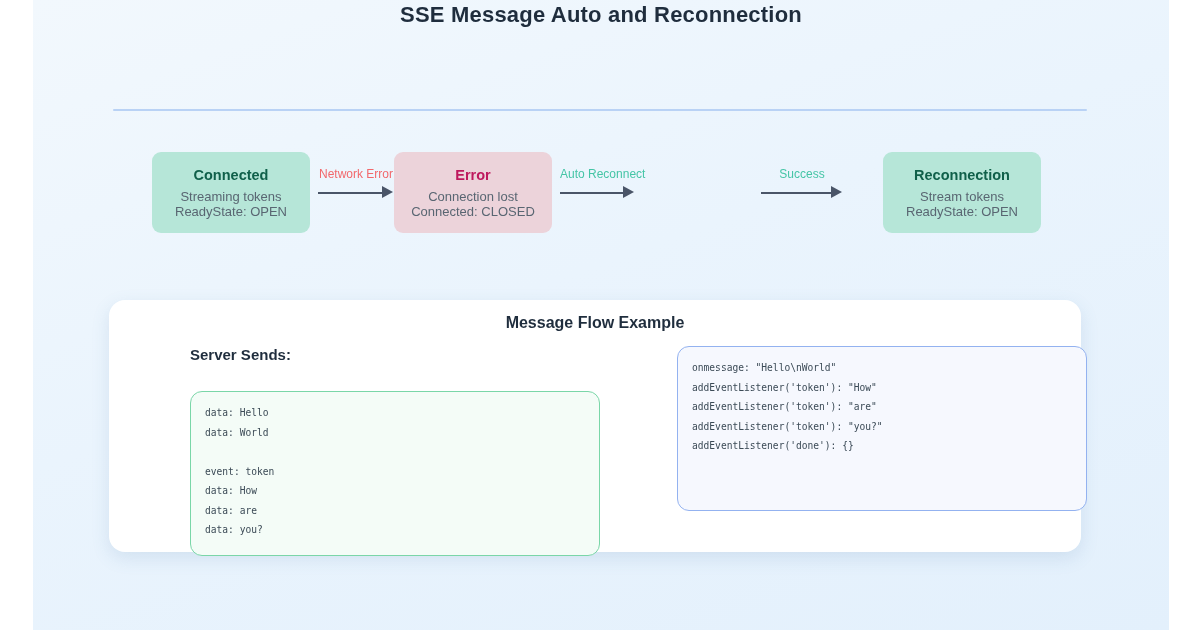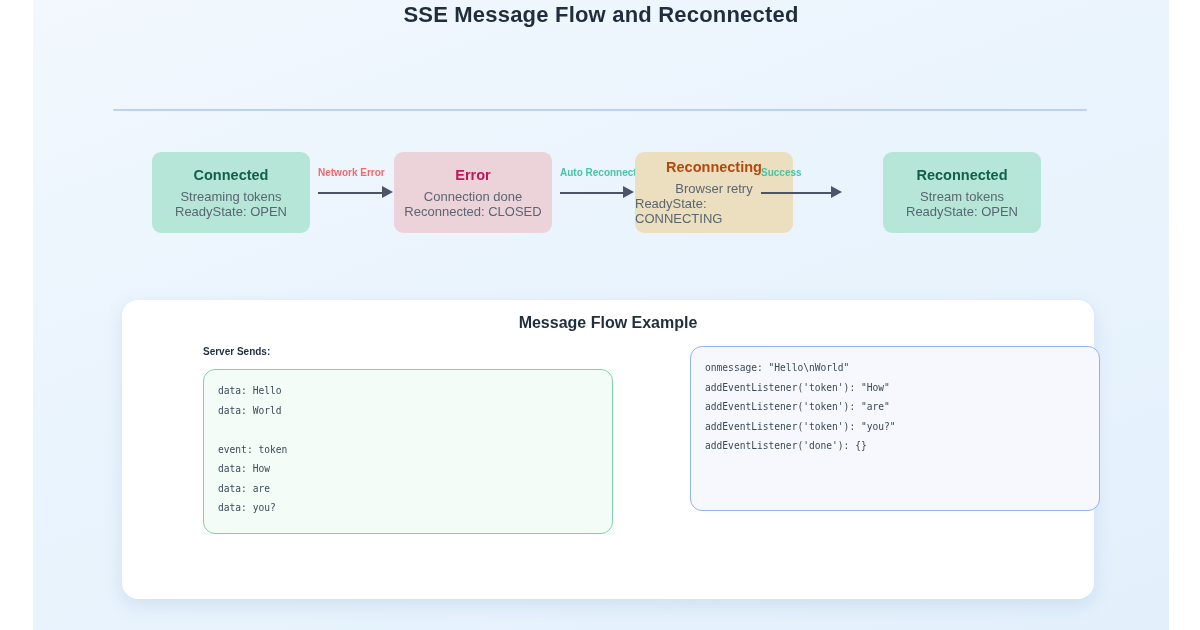--- a/index.html
+++ b/index.html
@@ -113,22 +113,23 @@
     width: 0;
     height: 0;
     border-top: 6.5px solid transparent;
     border-bottom: 6.5px solid transparent;
     border-left: 11px solid #4a5568;
   }
   .arrow .arrow-label {
     position: absolute;
     top: -16px;
     width: 100%;
-    font-size: 10px;
-    font-weight: bold;
+    text-align: center;
+    font-size: 12px;
+    font-weight: normal;
     white-space: nowrap;
   }
 
   #arrow-0 { left: 285px; width: 76px; }
   #arrow-0 .arrow-line { width: 65px; }
   #arrow-0 .arrow-head { left: 64px; }
   #arrow-0 .arrow-label { color: #f2686c; }
 
   #arrow-1 { left: 527px; width: 75px; }
   #arrow-1 .arrow-line { width: 64px; }
@@ -136,24 +137,24 @@
   #arrow-1 .arrow-label { color: #45c5a6; }
 
   #arrow-2 { left: 728px; width: 82px; }
   #arrow-2 .arrow-line { width: 71px; }
   #arrow-2 .arrow-head { left: 70px; }
   #arrow-2 .arrow-label { color: #45c5a6; }
 
   
   .example-card {
     position: absolute;
-    left: 89px;
+    left: 76px;
     top: 300px;
     width: 972px;
-    height: 299px;
+    height: 252px;
     background: #ffffff;
     border-radius: 16px;
     box-shadow: 0 6px 18px rgba(90, 130, 175, 0.16);
     box-sizing: border-box;
   }
 
   .card-title {
     position: absolute;
     left: 0;
     top: 14px;
@@ -166,24 +167,24 @@
 
   .col {
     position: absolute;
     top: 46px;
     width: 410px;
   }
   #col-server { left: 81px; }
   #col-client { left: 568px; }
 
   .col-label {
-    font-size: 10px;
+    font-size: 15px;
     font-weight: bold;
     color: #1f2d3d;
-    margin-bottom: 12px;
+    margin-bottom: 28px;
   }
 
   .code-box {
     box-sizing: border-box;
     width: 410px;
     height: 165px;
     border-radius: 12px;
     padding: 11px 14px;
     font-family: "DejaVu Sans Mono", monospace;
     font-size: 9.6px;
@@ -202,64 +203,59 @@
     background: #f6f8fe;
     border: 1.3px solid #93b2f0;
     color: #3b4a56;
   }
 </style>
 </head>
 <body>
 
 <div id="page">
 
-  <div class="page-title">SSE Message Flow and Reconnected</div>
+  <div class="page-title">SSE Message Auto and Reconnection</div>
 
   <div class="divider"></div>
 
   <div class="flow">
 
     <div class="node" id="node-0">
       <div class="node-title">Connected</div>
       <div class="node-line">Streaming tokens</div>
       <div class="node-line">ReadyState: OPEN</div>
     </div>
 
     <div class="arrow" id="arrow-0">
       <div class="arrow-label">Network Error</div>
       <div class="arrow-line"></div>
       <div class="arrow-head"></div>
     </div>
 
     <div class="node" id="node-1">
       <div class="node-title">Error</div>
-      <div class="node-line">Connection done</div>
-      <div class="node-line">Reconnected: CLOSED</div>
+      <div class="node-line">Connection lost</div>
+      <div class="node-line">Connected: CLOSED</div>
     </div>
 
     <div class="arrow" id="arrow-1">
       <div class="arrow-label">Auto Reconnect</div>
       <div class="arrow-line"></div>
       <div class="arrow-head"></div>
     </div>
 
-    <div class="node" id="node-2">
-      <div class="node-title">Reconnecting</div>
-      <div class="node-line">Browser retry</div>
-      <div class="node-line">ReadyState: CONNECTING</div>
-    </div>
 
     <div class="arrow" id="arrow-2">
       <div class="arrow-label">Success</div>
       <div class="arrow-line"></div>
       <div class="arrow-head"></div>
     </div>
 
     <div class="node" id="node-3">
-      <div class="node-title">Reconnected</div>
+      <div class="node-title">Reconnection</div>
       <div class="node-line">Stream tokens</div>
       <div class="node-line">ReadyState: OPEN</div>
     </div>
 
   </div>
 
   <div class="example-card">
 
     <div class="card-title">Message Flow Example</div>
 

